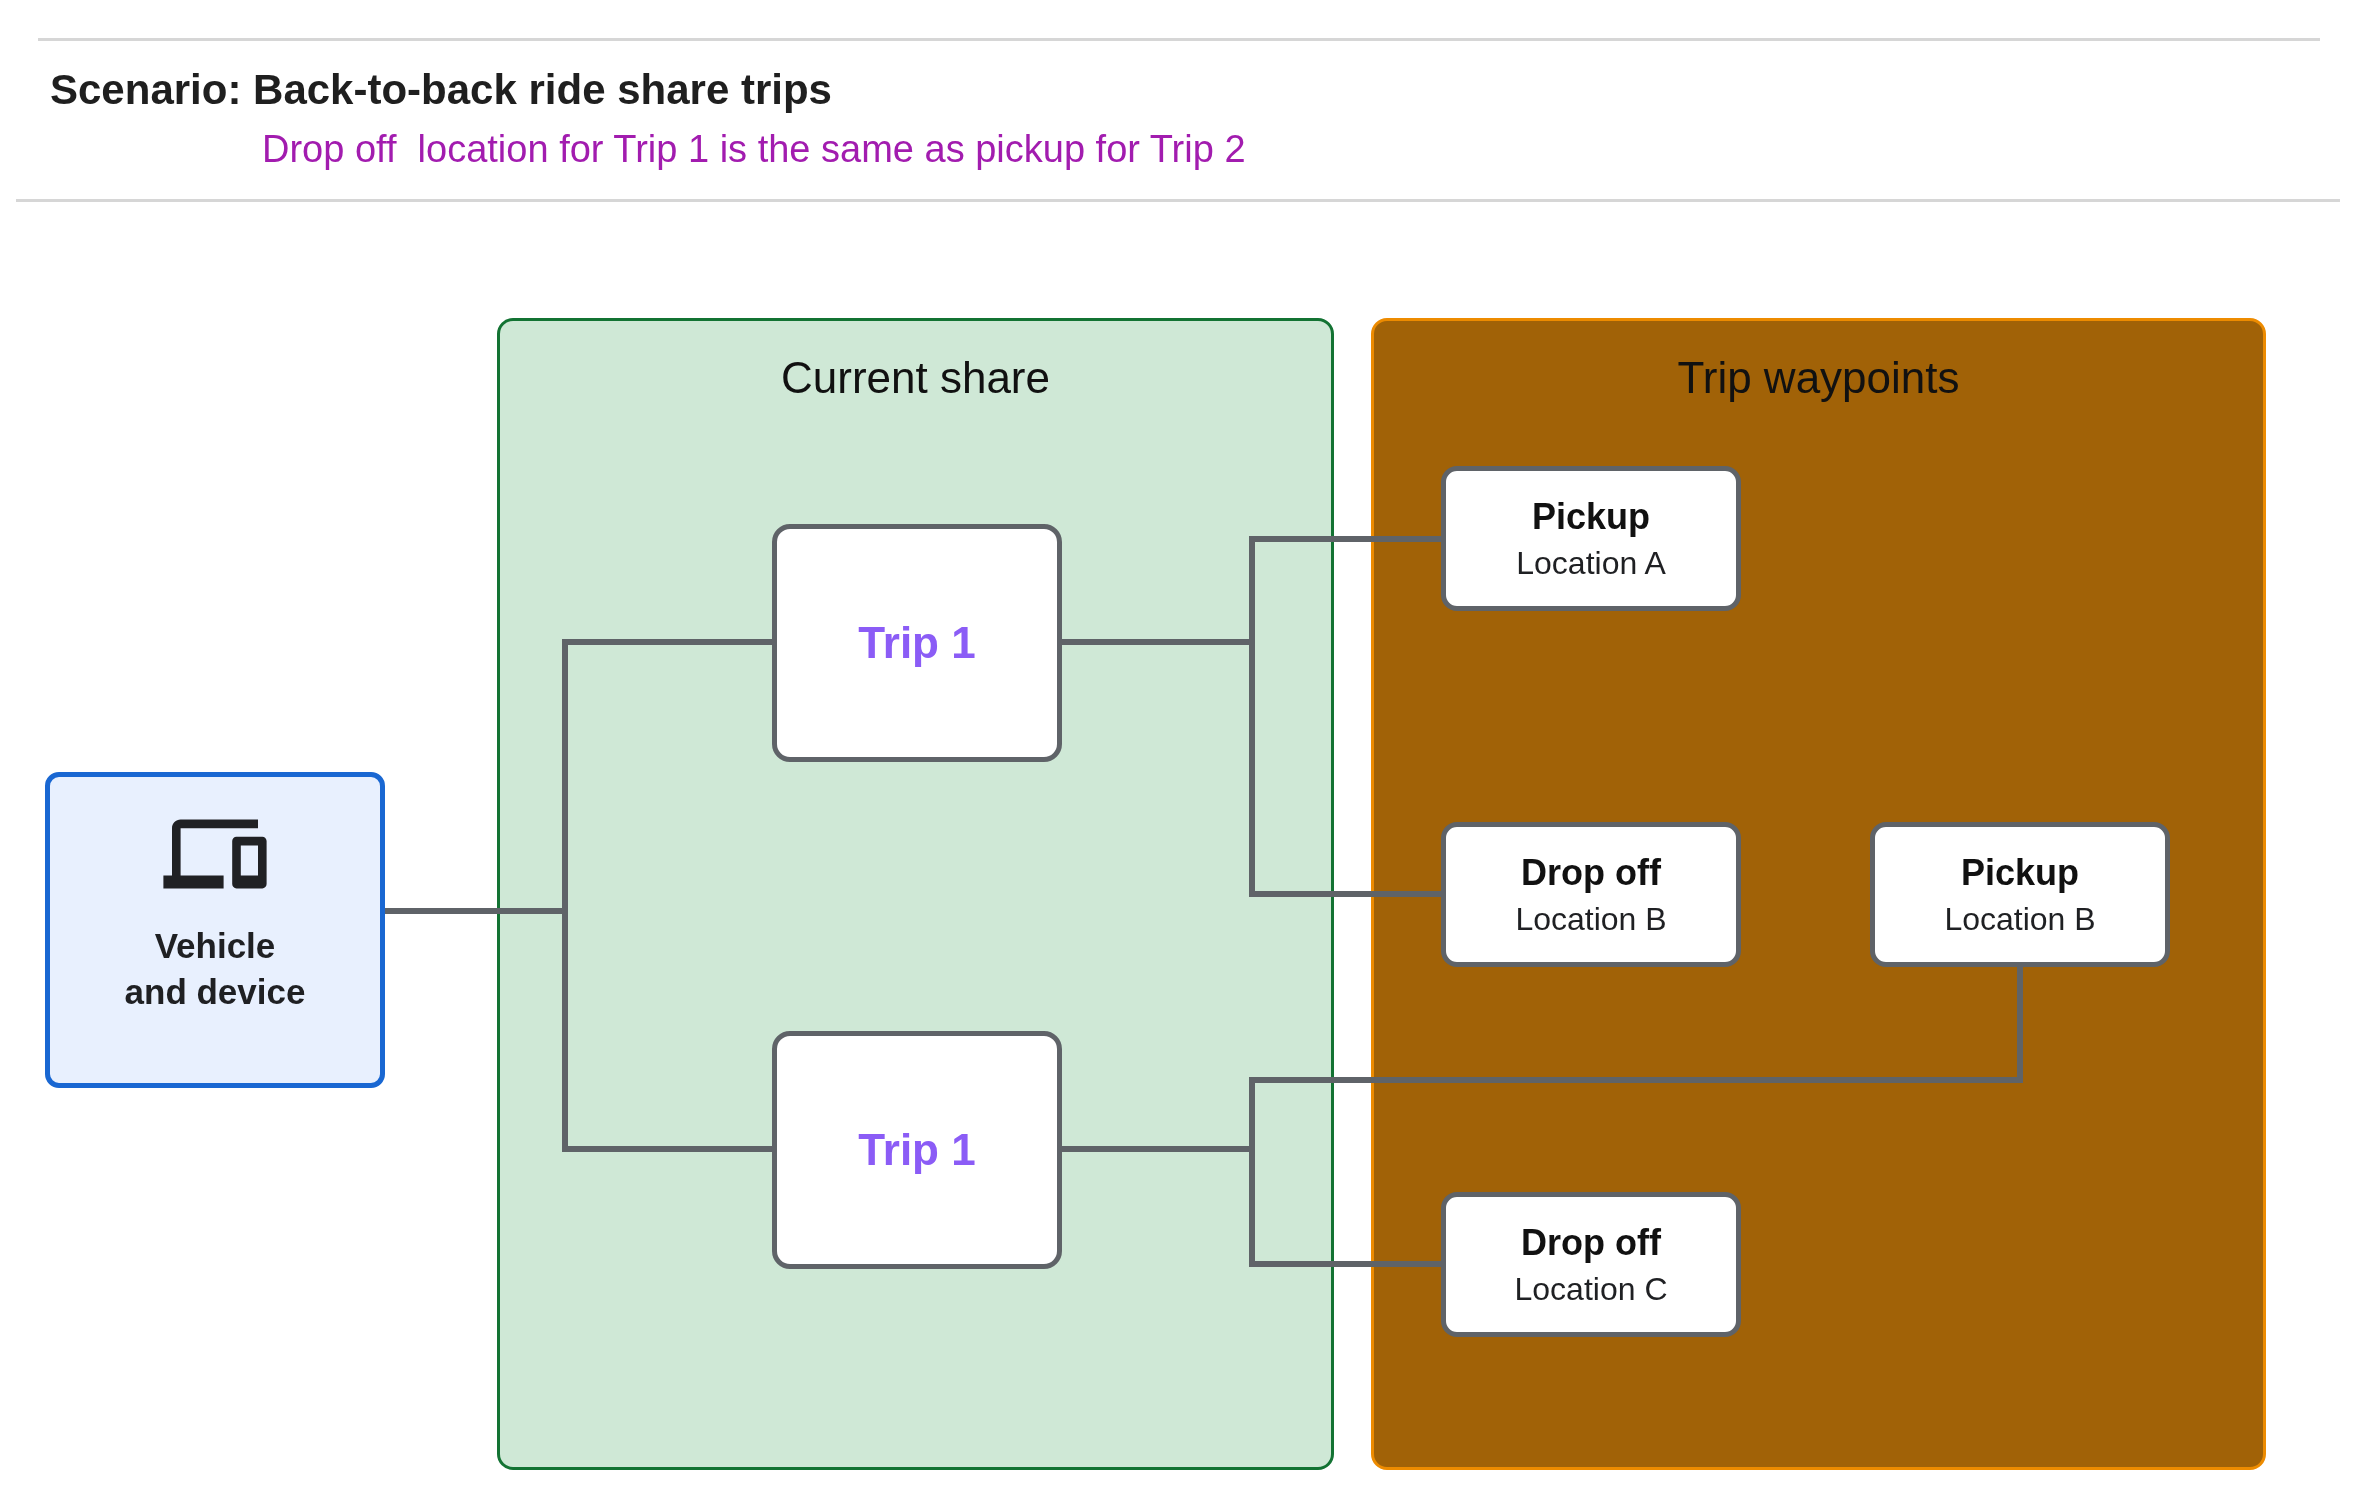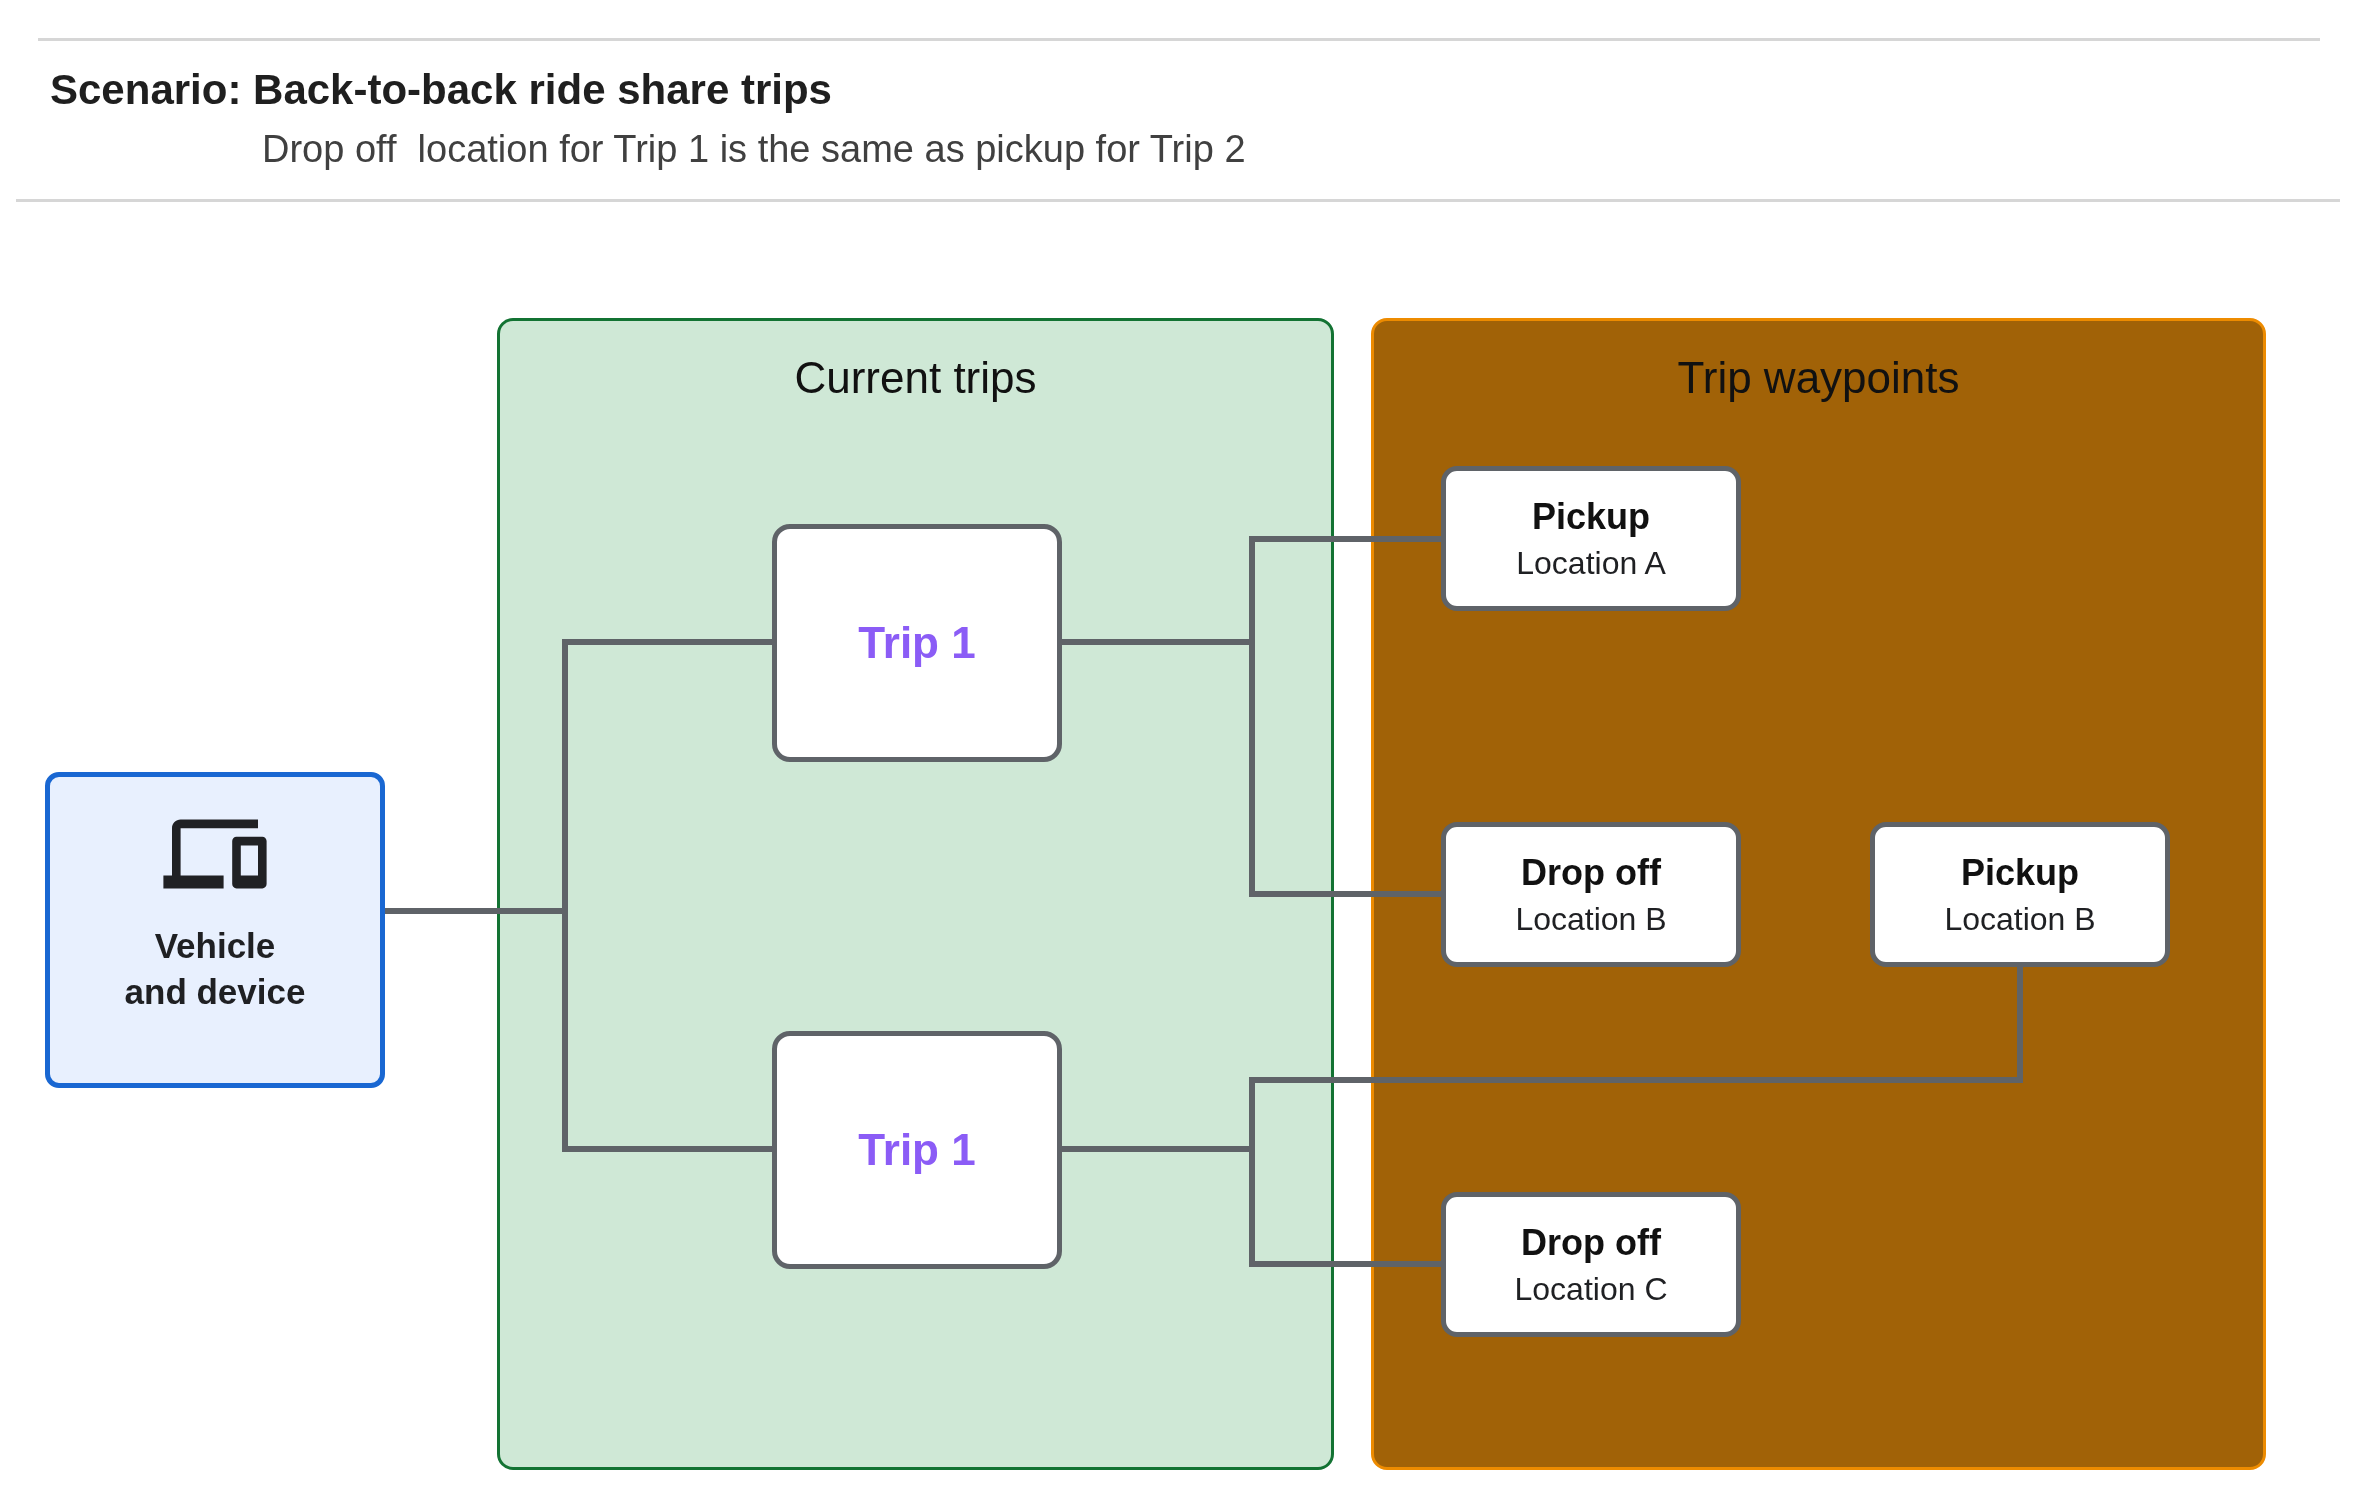--- a/index.html
+++ b/index.html
@@ -6,21 +6,21 @@
   html, body { background: #ffffff; }
   body { font-family: "Liberation Sans", sans-serif; color: #202124; }
 
   .stage { position: relative; width: 2357px; height: 1497px; background: #ffffff; overflow: hidden; }
 
   .rule { position: absolute; height: 3px; background: #d6d6d6; }
   .rule-top { left: 38px; top: 38px; width: 2282px; }
   .rule-bottom { left: 16px; top: 199px; width: 2324px; }
 
   .page-title { position: absolute; left: 50px; top: 66px; font-size: 42px; font-weight: 700; color: #1f1f1f; letter-spacing: 0; }
-  .page-subtitle { position: absolute; left: 262px; top: 128px; font-size: 38px; font-weight: 400; color: #404040; white-space: pre; }
+  .page-subtitle { position: absolute; left: 262px; top: 128px; font-size: 38px; font-weight: 400; color: #a21caf; white-space: pre; }
 
   .group { position: absolute; top: 318px; height: 1152px; border-radius: 16px; }
   .group-current { left: 497px; width: 837px; background: #cfe8d6; border: 3px solid #137333; }
   .group-waypoints { left: 1371px; width: 895px; background: #a16207; border: 3px solid #ed8b00; }
   .group-label { position: absolute; top: 32px; left: 0; width: 100%; text-align: center; font-size: 44px; font-weight: 400; color: #111111; }
 
   svg.connectors { position: absolute; left: 0; top: 0; width: 2357px; height: 1497px; z-index: 2; }
 
   .node { position: absolute; z-index: 3; background: #ffffff; border: 5px solid #5f6368; border-radius: 18px;
           display: flex; flex-direction: column; align-items: center; justify-content: center; }
@@ -49,21 +49,21 @@
 <div class="stage">
 
   <div class="rule rule-top"></div>
 
   <div class="page-title">Scenario: Back-to-back ride share trips</div>
   <div class="page-subtitle">Drop off  location for Trip 1 is the same as pickup for Trip 2</div>
 
   <div class="rule rule-bottom"></div>
 
   <div class="group group-current">
-    <div class="group-label">Current trips</div>
+    <div class="group-label">Current share</div>
   </div>
 
   <div class="group group-waypoints">
     <div class="group-label">Trip waypoints</div>
   </div>
 
   <svg class="connectors" viewBox="0 0 2357 1497" fill="none">
     <path d="M 385 911 H 565" stroke="#5f6368" stroke-width="6"></path>
     <path d="M 772 642 H 565 V 1149 H 772" stroke="#5f6368" stroke-width="6"></path>
     <path d="M 1062 642 H 1252" stroke="#5f6368" stroke-width="6"></path>

